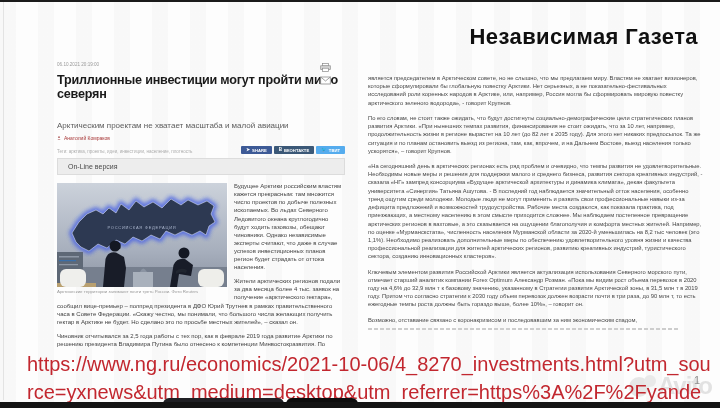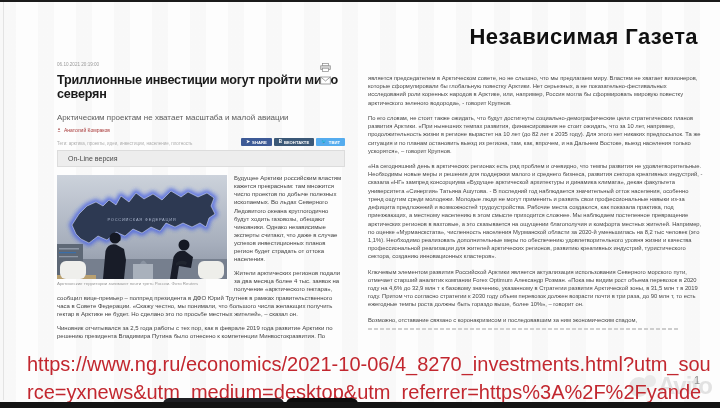--- a/index.html
+++ b/index.html
@@ -14,21 +14,21 @@
 
   
   .masthead{position:absolute;top:24px;right:22px;font-size:22px;font-weight:700;color:#101010;letter-spacing:.4px;}
 
   
   .article-left{position:absolute;left:57px;top:62px;width:288px;color:#3f3f3f;}
   .date{font-size:4.6px;color:#9a9a9a;}
   .corner-icons{position:absolute;right:14px;top:1px;display:flex;flex-direction:column;gap:4px;align-items:center;}
   .mini-icon{width:11px;height:9px;display:block;cursor:pointer;}
   .headline{margin-top:7px;font-size:12.6px;font-weight:700;color:#1a1a1a;line-height:1.08;letter-spacing:-0.2px;}
-  .subtitle{margin-top:12px;font-size:8px;color:#5c5c5c;}
+  .subtitle{margin-top:20px;font-size:8px;color:#5c5c5c;}
   .author-row{margin-top:5px;display:flex;align-items:center;gap:3px;font-size:5px;color:#a83838;}
   .meta-row{margin-top:5px;display:flex;justify-content:space-between;align-items:flex-end;}
   .tags{font-size:4.5px;color:#adadad;}
   .share-buttons{display:flex;gap:2px;}
   .share-btn{height:8px;font-size:4.2px;font-weight:700;color:#fff;display:flex;align-items:center;gap:2px;padding:0 5px;border-radius:1px;cursor:pointer;}
   .share-btn .glyph{font-size:4.5px;line-height:1;}
   .btn-fb{background:#3d5a96;}
   .btn-vk{background:#3b5877;}
   .btn-tw{background:#55acee;}
   .online-bar{margin-top:4px;background:#ededed;border:1px solid #dcdcdc;font-size:7px;color:#4a4a4a;padding:4px 0 4px 10px;}

